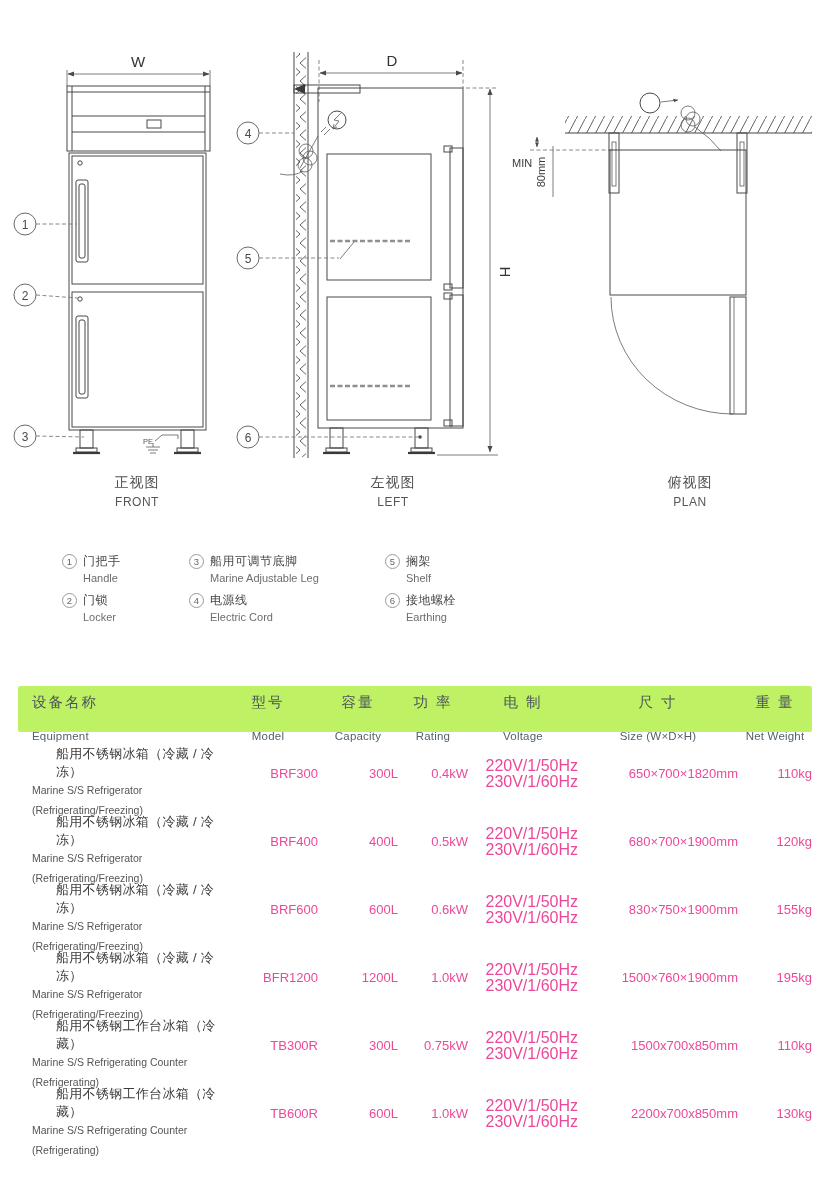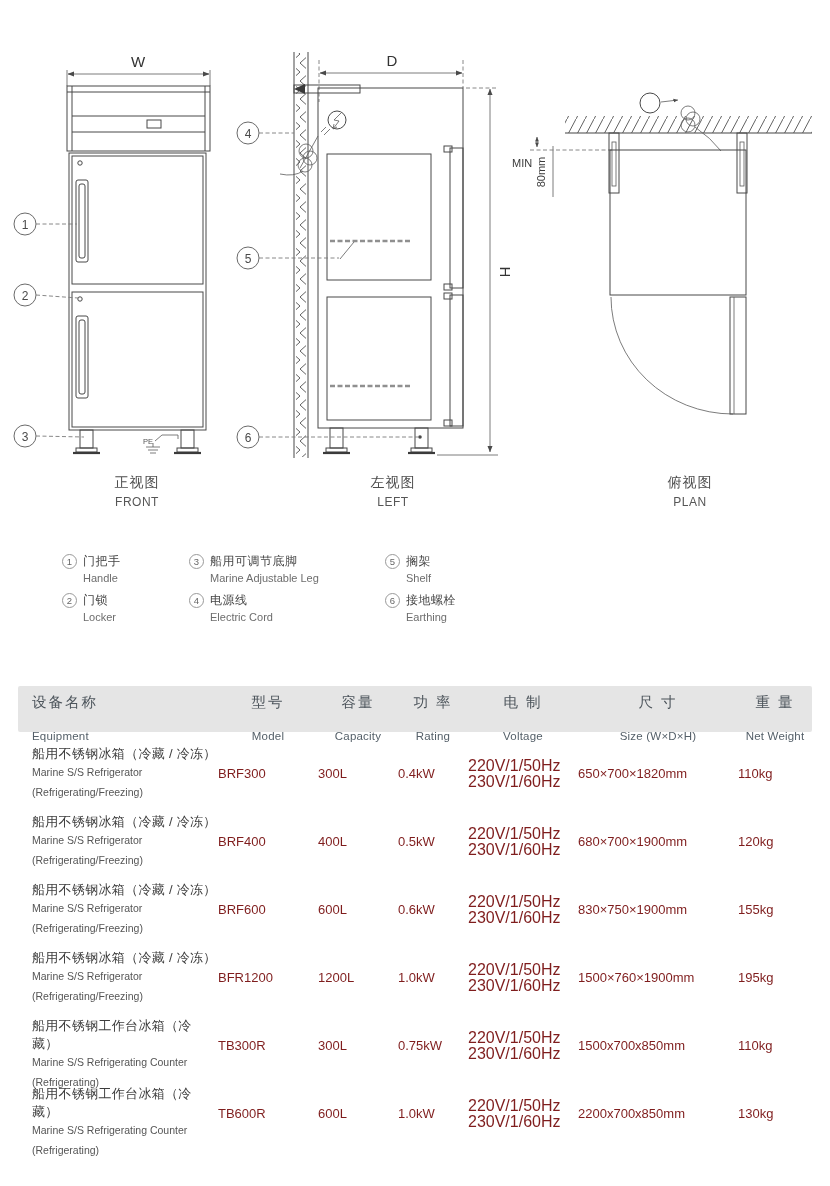--- a/index.html
+++ b/index.html
@@ -28,38 +28,38 @@
   .legend{position:absolute;left:62px;top:553px;display:grid;
           grid-template-columns:127px 196px auto;row-gap:8px;}
   .lg-head{display:flex;align-items:center;gap:6px;}
   .lg-num{width:15px;height:15px;border:1px solid #9a9a9a;border-radius:50%;
           font-size:9.5px;line-height:14px;text-align:center;color:#666;box-sizing:border-box;flex:0 0 auto;}
   .lg-cn{font-size:12px;color:#454545;letter-spacing:.5px;}
   .lg-en{font-size:11px;color:#6d6d6d;margin-left:21px;margin-top:2px;}
 
   
   .spec-table{position:absolute;left:18px;top:686px;width:794px;}
-  .thead{display:flex;background:#e5e5e5;height:46px;border-radius:2px;}
+  .thead{display:flex;background:#bef264;height:46px;border-radius:2px;}
   .th{text-align:center;padding-top:7px;box-sizing:border-box;color:#4c545b;}
   .th-cn{font-size:14.5px;letter-spacing:2px;}
   .th-en{font-size:11.5px;margin-top:18px;letter-spacing:.2px;color:#545f68;}
   .th.left{text-align:left;padding-left:14px;}
   .tbody{padding-top:13px;}
   .tr{display:flex;height:68px;}
   .td{box-sizing:border-box;}
   .w-name{width:200px;padding-left:14px;}
   .w-model{width:100px;}
   .w-cap{width:80px;}
   .w-rate{width:70px;}
   .w-volt{width:110px;}
   .w-size{width:160px;}
   .w-wt{width:74px;}
-  .cell-c{text-align:left;font-size:13px;color:#7f1d1d;padding-top:21px;}
+  .cell-c{text-align:right;font-size:13px;color:#ec4899;padding-top:21px;}
   .volt{padding-top:13px;font-size:16px;line-height:16px;}
-  .nm-cn{font-size:13px;color:#3c3c3c;letter-spacing:.3px;}
+  .nm-cn{font-size:13px;color:#3c3c3c;letter-spacing:.3px;margin-left:24px;}
   .nm-en{font-size:10.5px;color:#555;margin-top:3px;}
   .nm-sub{font-size:10.5px;color:#555;margin-top:8px;}
 </style>
 </head>
 <body>
 
 <div class="page">
 
   <svg class="drawings" width="830" height="545" viewBox="0 0 830 545">
     <defs>

